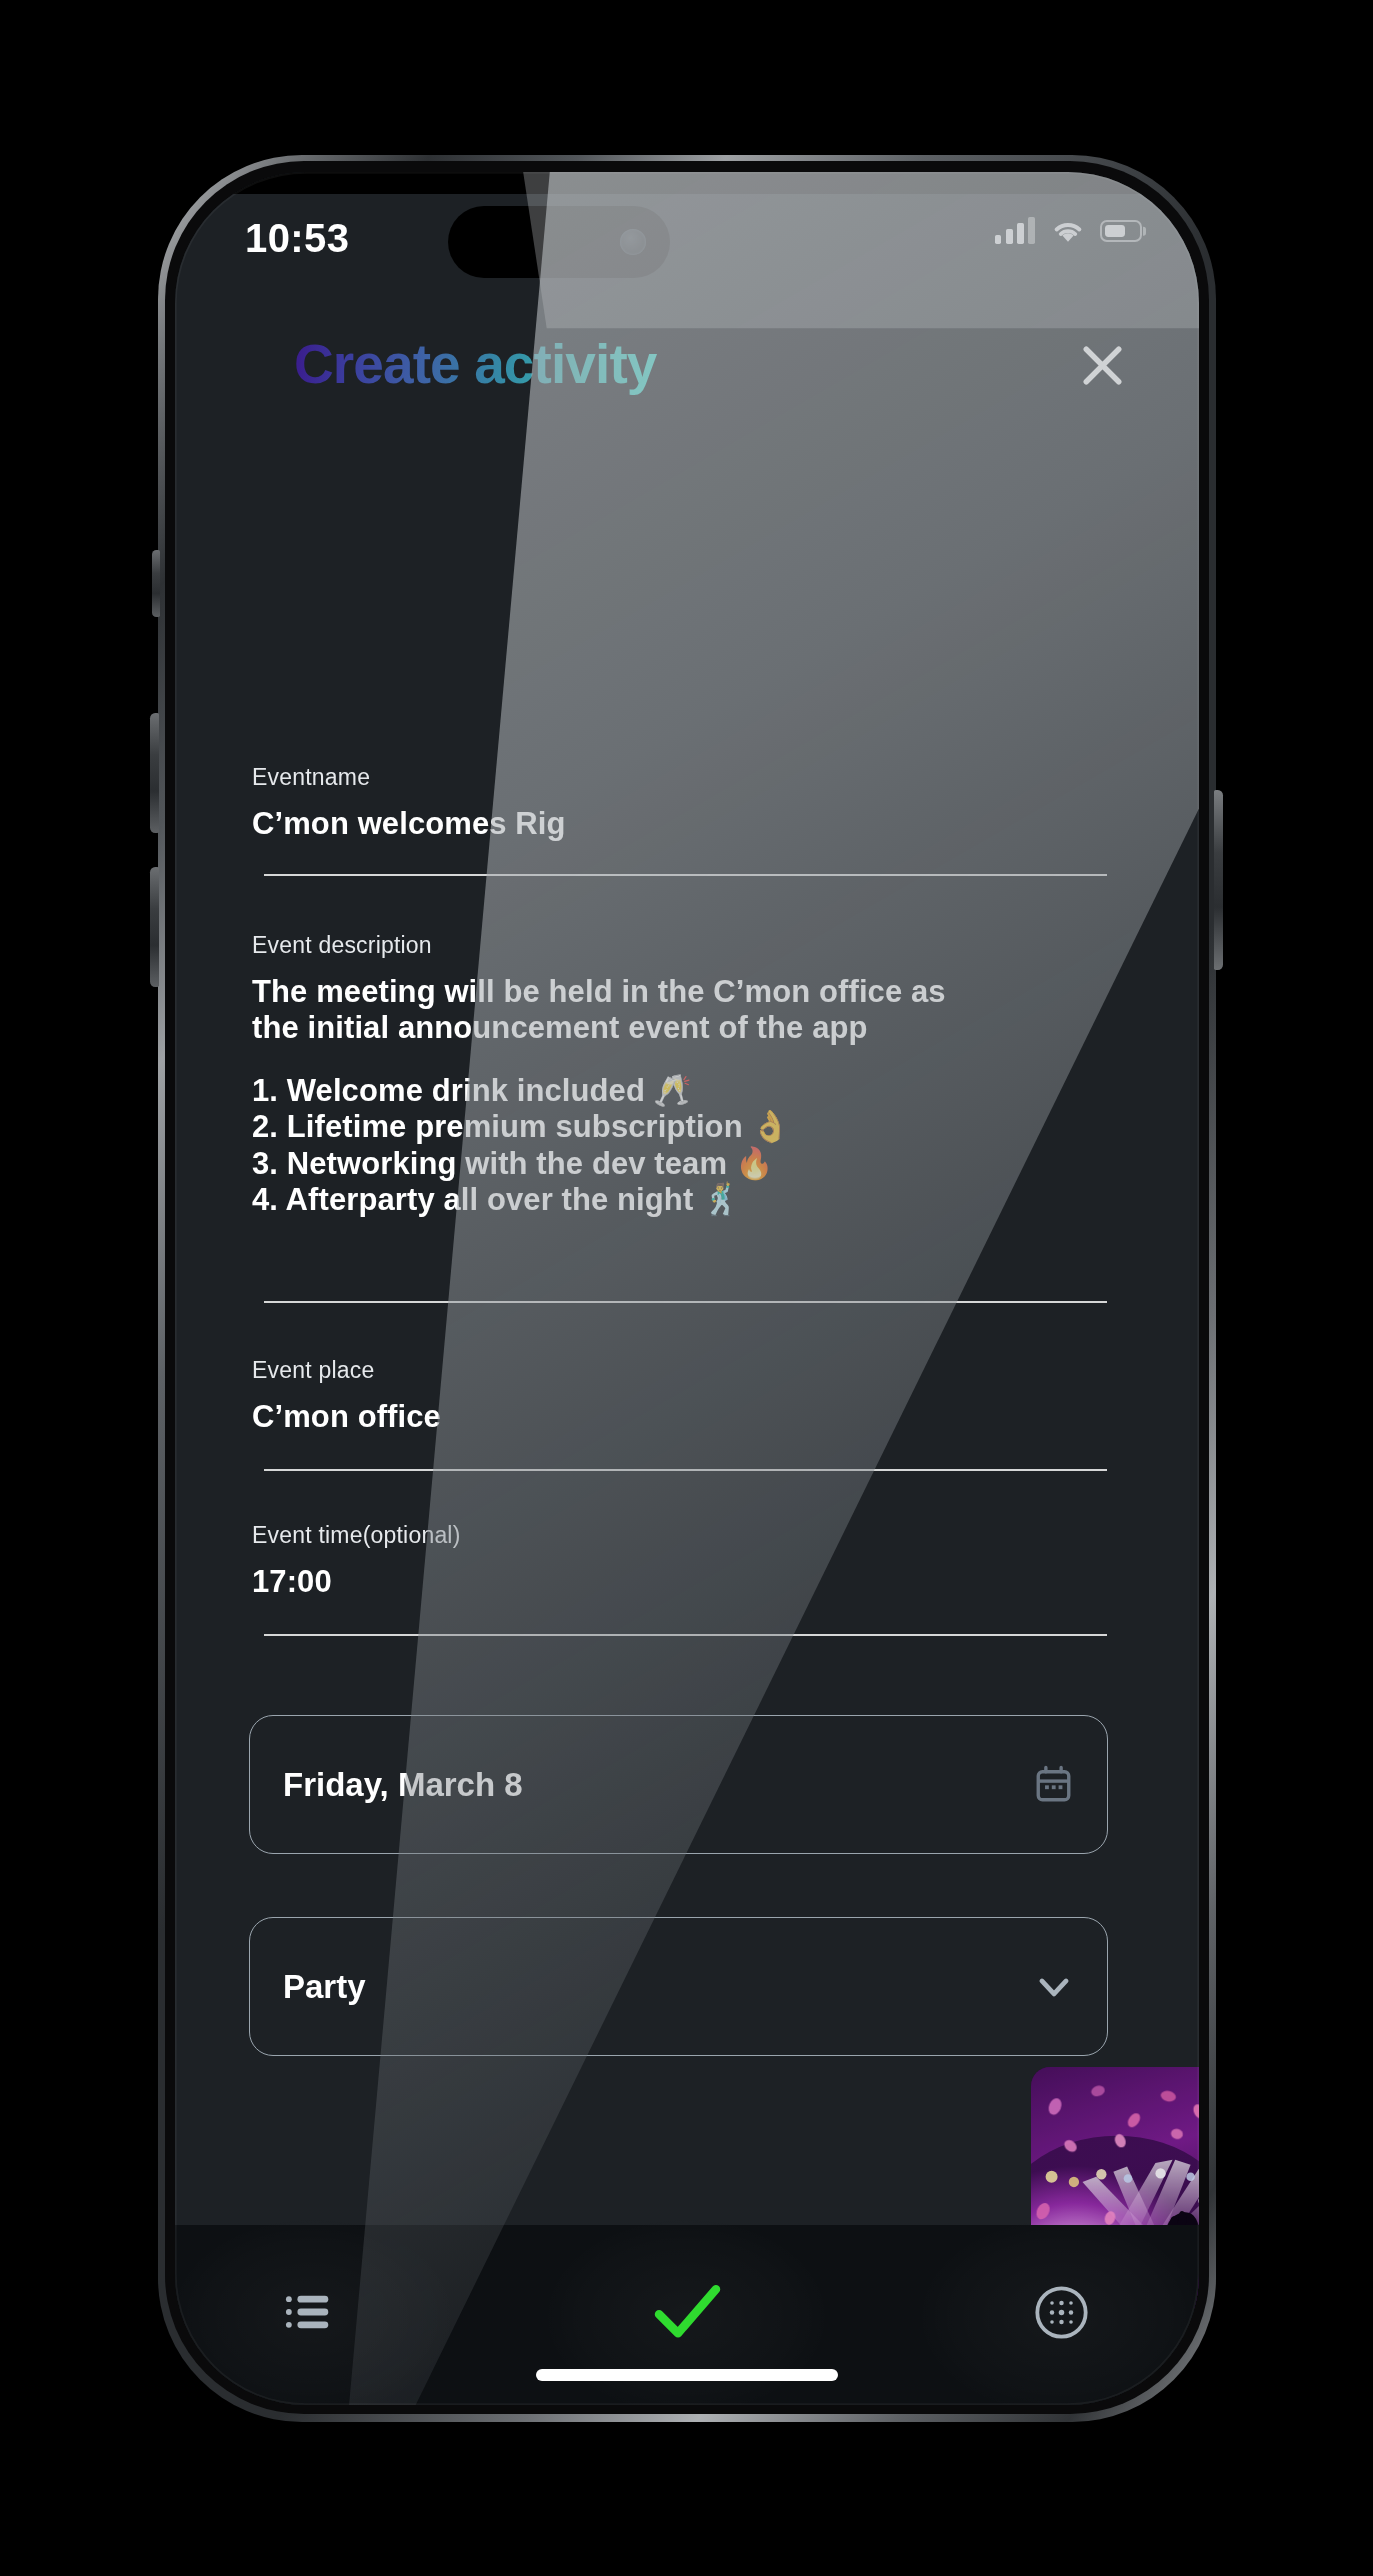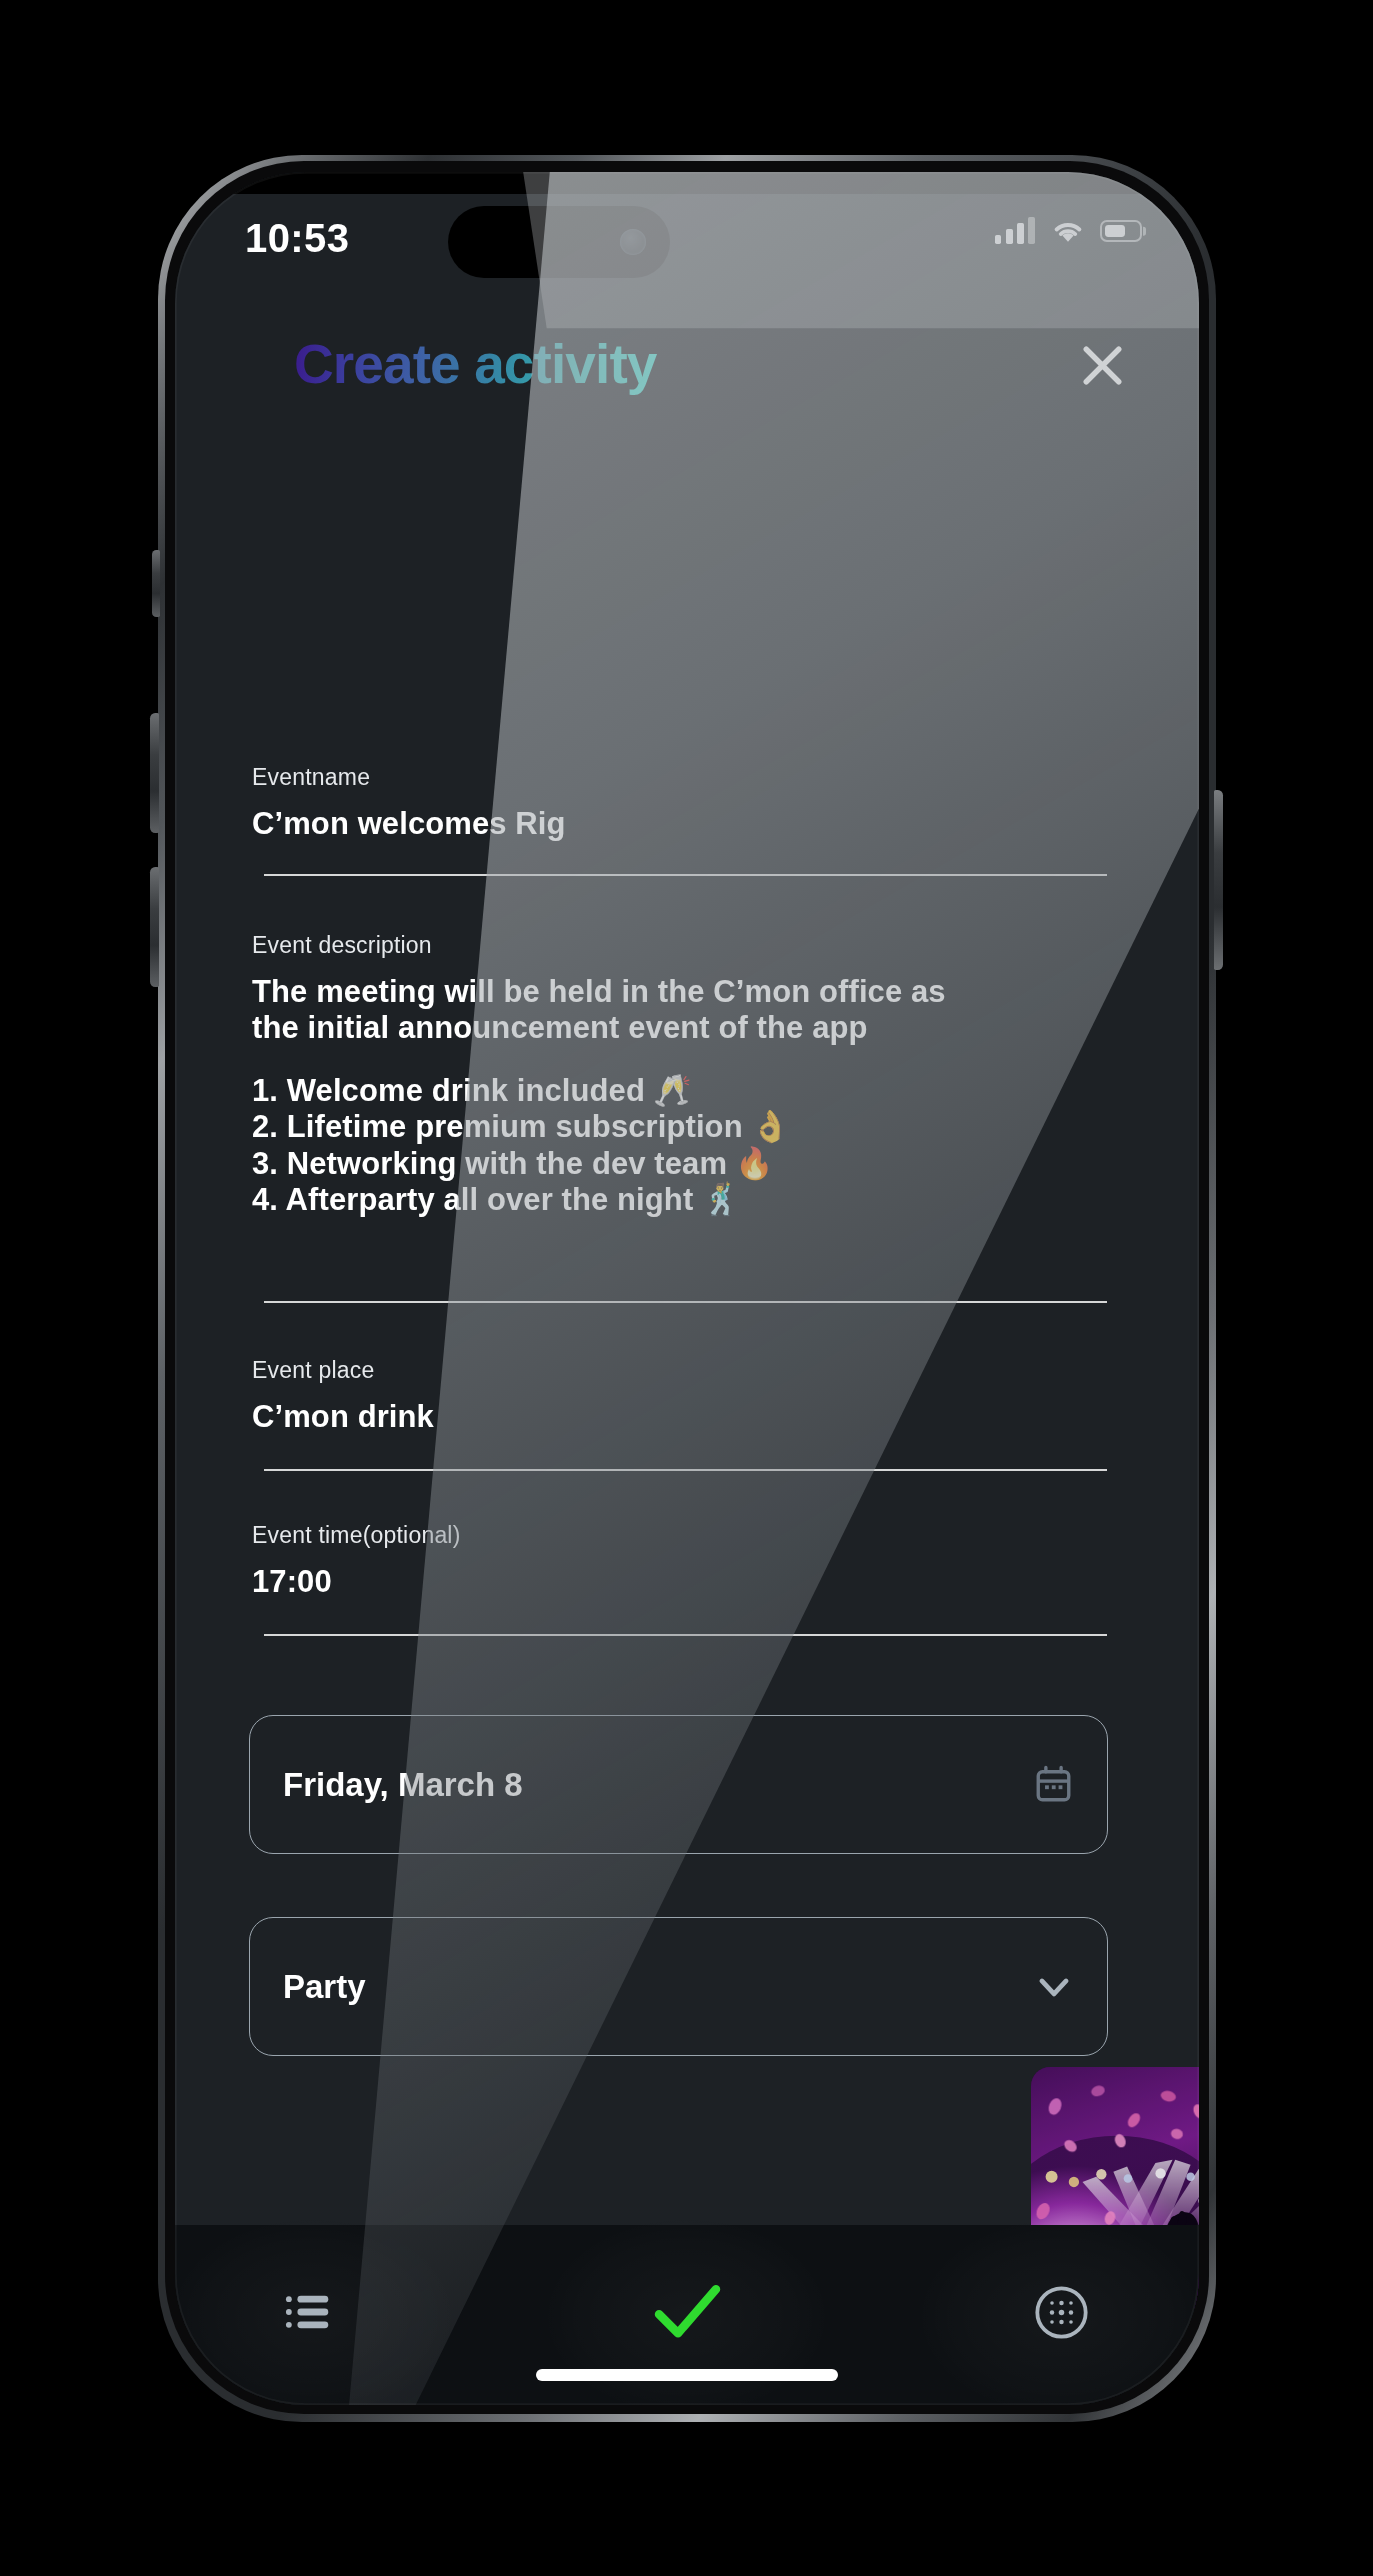--- a/index.html
+++ b/index.html
@@ -263,21 +263,21 @@
           <p class="desc-line">2. Lifetime premium subscription 👌</p>
           <p class="desc-line">3. Networking with the dev team 🔥</p>
           <p class="desc-line">4. Afterparty all over the night 🕺</p>
         </div>
       </div>
 
       <div class="field-underline" style="left:89px; top:1129px;"></div>
 
       <div class="field" style="top:1185px;">
         <div class="field-label">Event place</div>
-        <div class="field-value">C’mon drink</div>
+        <div class="field-value">C’mon office</div>
       </div>
 
       <div class="field-underline" style="left:89px; top:1297px;"></div>
 
       <div class="field" style="top:1350px;">
         <div class="field-label">Event time(optional)</div>
         <div class="field-value">17:00</div>
       </div>
 
       <div class="field-underline" style="left:89px; top:1462px;"></div>

